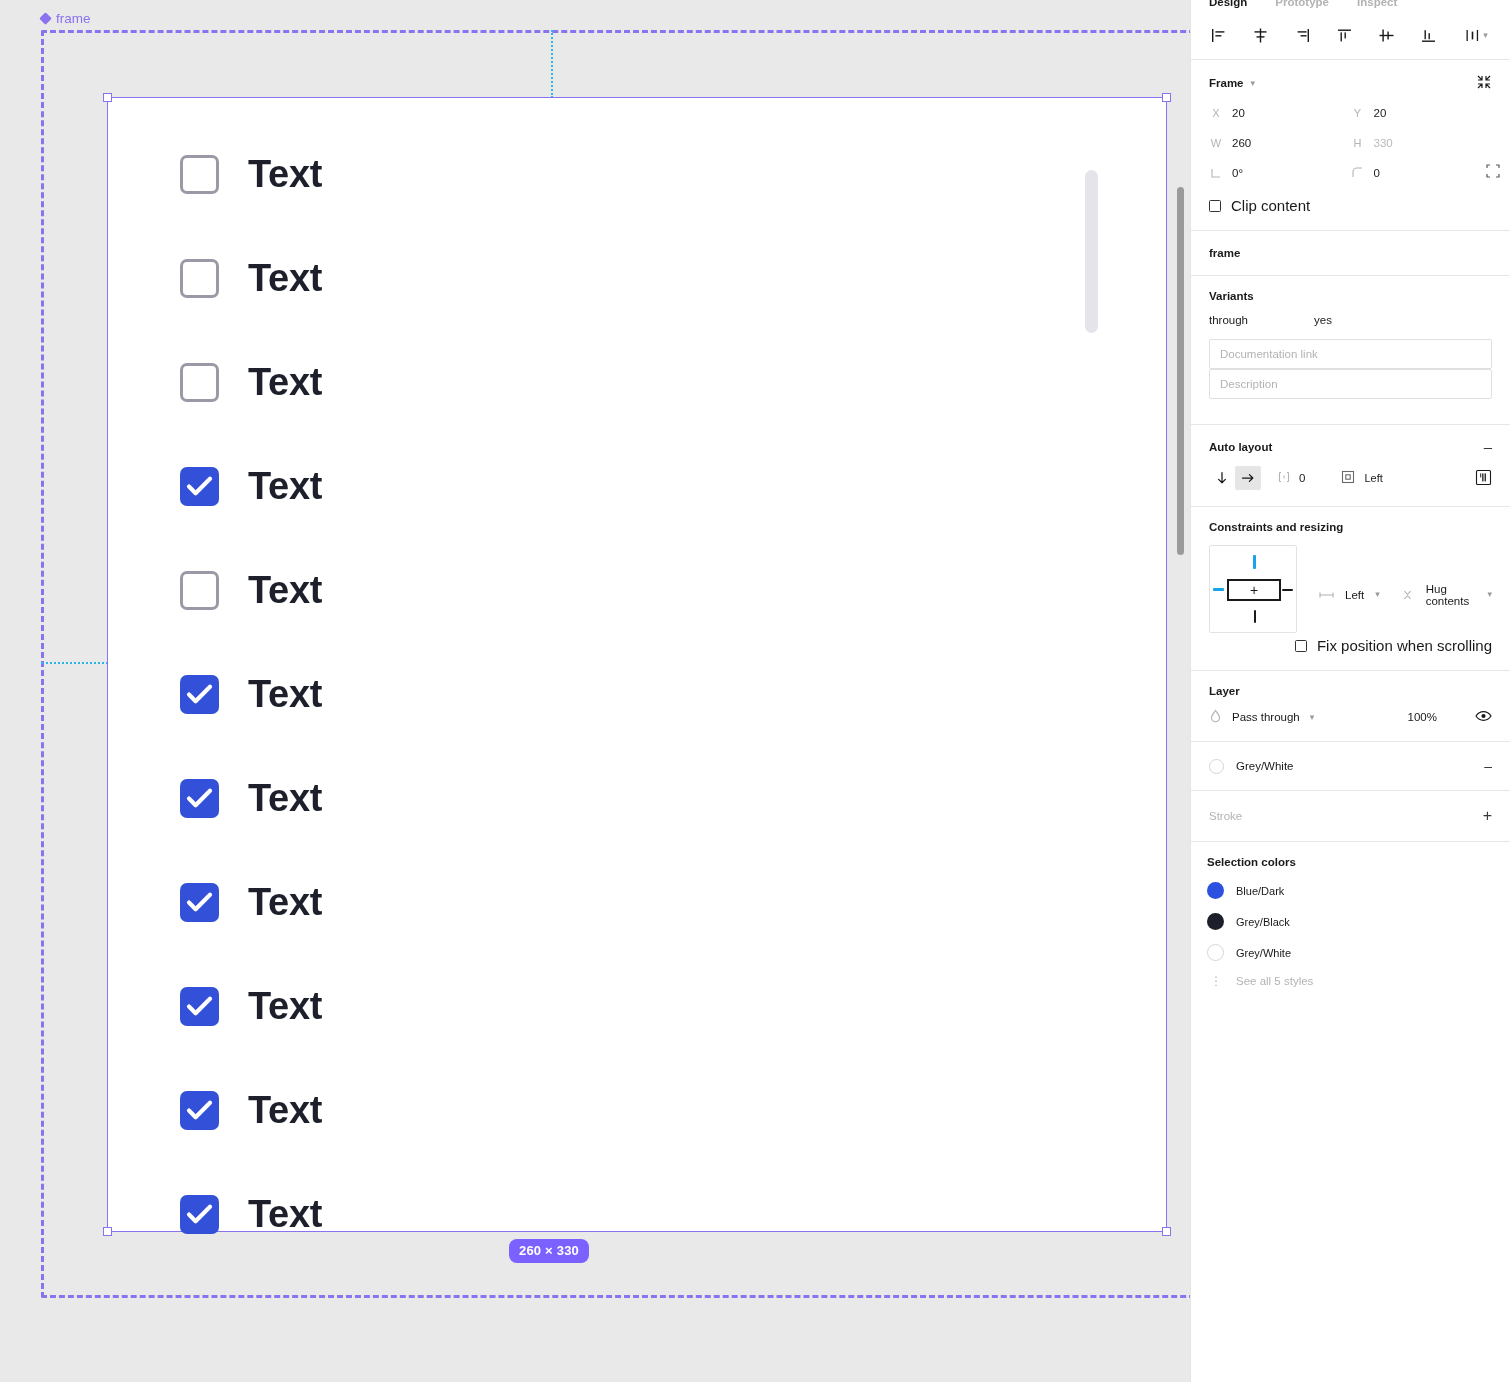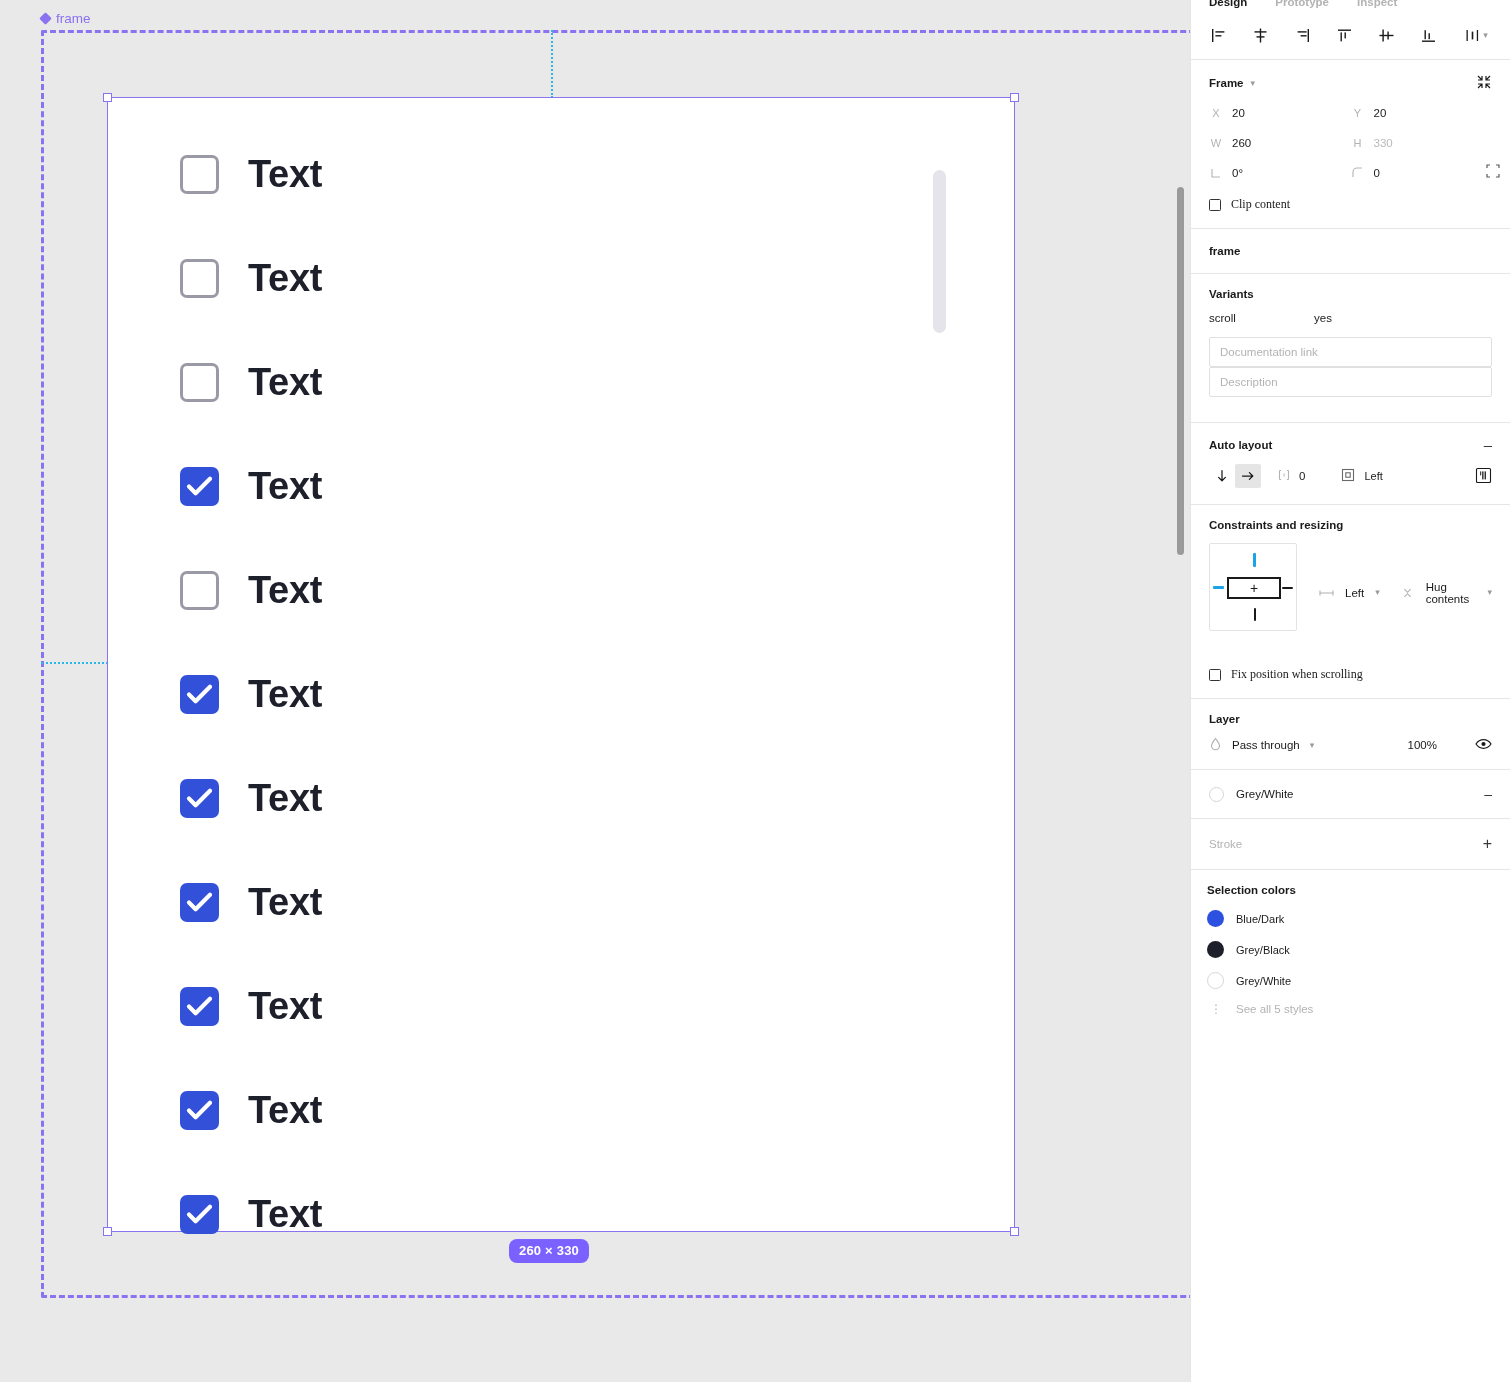--- a/index.html
+++ b/index.html
@@ -55,21 +55,21 @@
     position: absolute;
     left: 41px; top: 662px;
     width: 67px; height: 0;
     border-top: 2px dotted #29b6e8;
   }
 
   
   #artboard {
     position: absolute;
     left: 108px; top: 98px;
-    width: 906px; height: 1133px;
+    width: 1058px; height: 1133px;
     background: #ffffff;
     outline: 1.5px solid #8b72f0;
   }
   .handle {
     position: absolute;
     width: 9px; height: 9px;
     background: #ffffff;
     border: 1.5px solid #8b72f0;
   }
   .handle.tl { left: -5px; top: -5px; }
@@ -214,21 +214,21 @@
     display: flex; align-items: center; gap: 10px;
     margin-top: 16px;
   }
   .mini-chk {
     width: 12px; height: 12px;
     border: 1.3px solid #333;
     border-radius: 1.5px;
     background: #fff;
     flex: 0 0 auto;
   }
-  .chk-line .txt { font-size: 12px; font-family: Liberation Serif, serif; }
+  .chk-line .txt { font-size: 15px; }
 
   
   #frame-name-row { padding: 16px 18px; font-size: 11.5px; font-weight: bold; }
 
   
   .variant-row {
     display: flex; align-items: center;
     font-size: 11.5px;
     margin-bottom: 13px;
   }
@@ -543,21 +543,21 @@
 
     <div id="frame-name-row" class="sep">
       <span>frame</span>
     </div>
 
     <div class="section sep">
       <div class="sec-head">
         <span class="sec-title">Variants</span>
       </div>
       <div class="variant-row">
-        <span class="vk">scroll</span>
+        <span class="vk">through</span>
         <span class="vv">yes</span>
       </div>
       <div class="field" style="margin-bottom:0;">
         <span>Documentation link</span>
       </div>
       <div class="field">
         <span>Description</span>
       </div>
     </div>
 
@@ -635,21 +635,21 @@
             <span class="cic">
               <svg width="15" height="14" viewBox="0 0 15 14">
                   <path d="M4.4 3.2L7.5 6.3l3.1-3.1M4.4 10.8L7.5 7.7l3.1 3.1" stroke="#b0b0b0" stroke-width="1.1" fill="none"></path>
                 </svg>
             </span>
             <span class="cv">Hug contents</span>
             <span class="chev">▾</span>
           </div>
         </div>
       </div>
-      <div class="chk-line" style="margin-top:36px;">
+      <div class="chk-line" style="margin-top:4px;justify-content:flex-end;">
         <span class="mini-chk"></span>
         <span class="txt">Fix position when scrolling</span>
       </div>
     </div>
 
     <div class="section sep">
       <div class="sec-head">
         <span class="sec-title">Layer</span>
       </div>
       <div class="layer-row">

